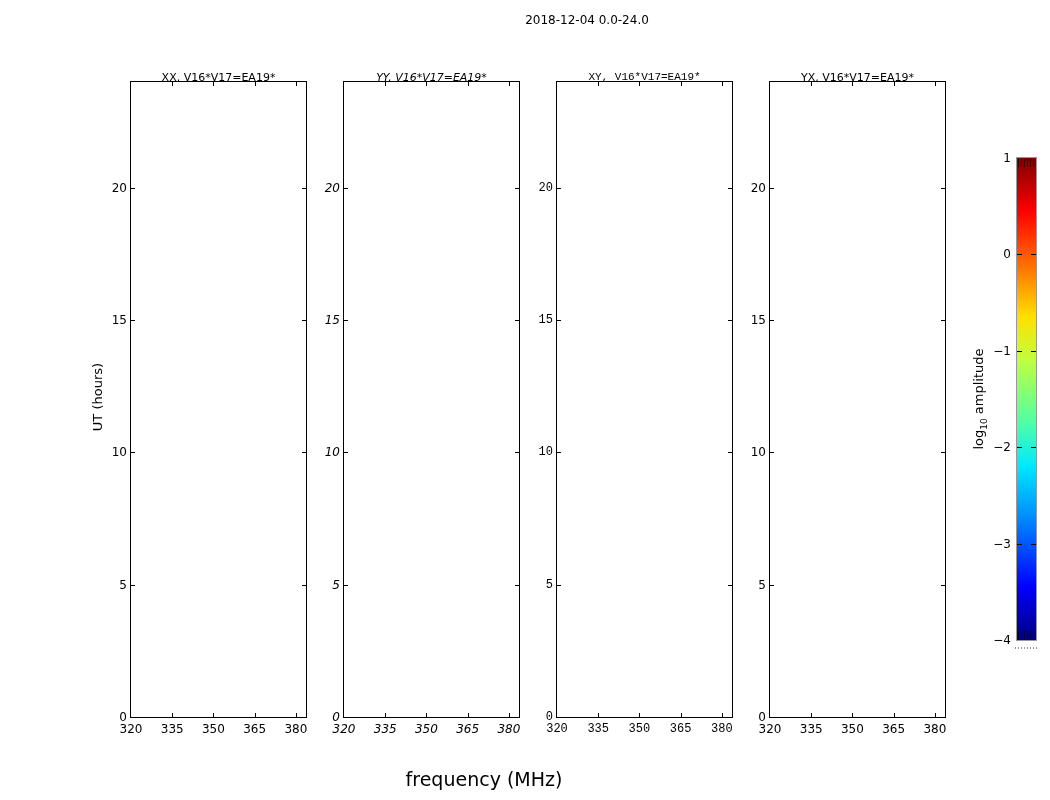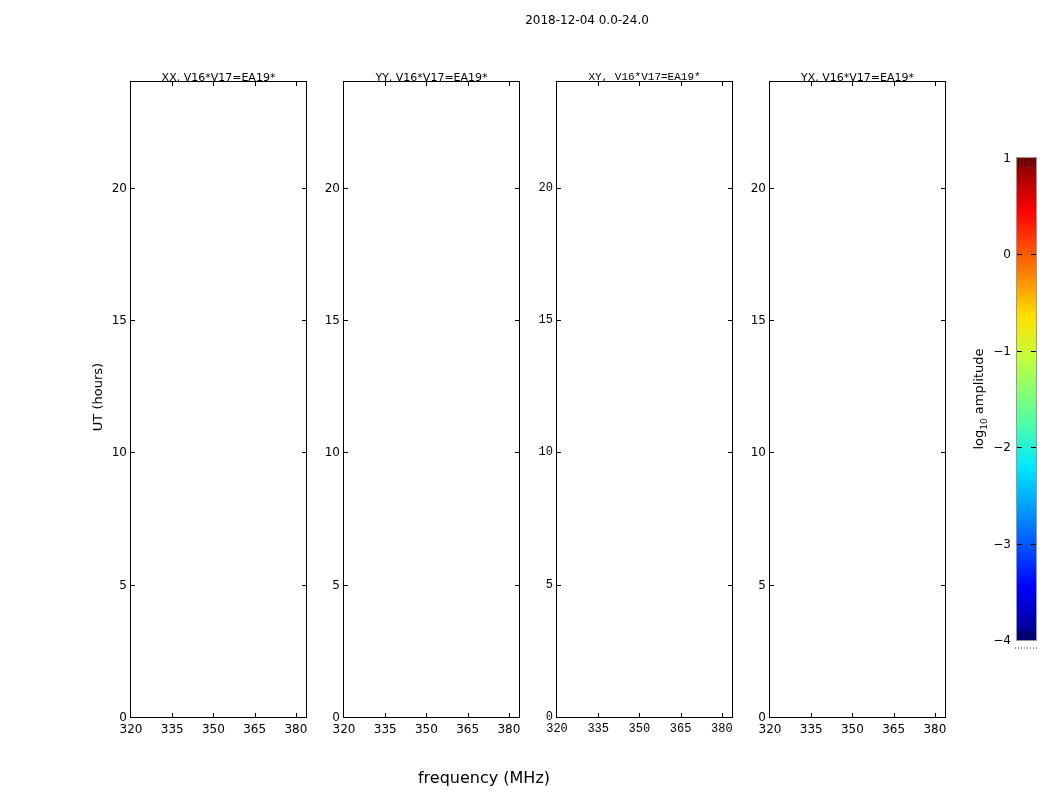--- a/index.html
+++ b/index.html
@@ -4,37 +4,37 @@
 <style>
   html,body{margin:0;padding:0;background:#ffffff;}
   body{width:1050px;height:800px;font-family:"DejaVu Sans","Liberation Sans",sans-serif;color:#000;}
   .fig{position:relative;width:1050px;height:800px;background:#fff;overflow:hidden;}
 
   .fig-title{position:absolute;top:13px;left:587px;transform:translateX(-50%);
     font-size:12px;white-space:nowrap;}
 
   .panel{position:absolute;top:81px;width:177px;height:637px;border:1px solid #000;
     box-sizing:border-box;background:#fff;}
-  .panel.p0{left:130px;} .panel.p1{left:343px;} .panel.p2{left:556px;font-family:Liberation Mono, monospace;} .panel.p3{left:769px;}
+  .panel.p0{left:130px;} .panel.p1{left:343px;font-style:italic;} .panel.p2{left:556px;font-family:Liberation Mono, monospace;} .panel.p3{left:769px;}
   .panel-title{position:absolute;top:-22px;left:50%;transform:translateX(-50%);
     font-size:11px;white-space:nowrap;margin-top:11px;}
 
   .tick{position:absolute;background:#000;}
   .tick.tb{width:1px;height:4px;bottom:0;}
   .tick.tt{width:1px;height:4px;top:0;}
   .tick.tl{width:4px;height:1px;left:0;}
   .tick.tr{width:4px;height:1px;right:0;}
 
   .xticklabel{position:absolute;font-size:12px;line-height:13px;transform:translateX(-50%);
     white-space:nowrap;}
   .yticklabel{position:absolute;font-size:12px;line-height:13px;
     transform:translate(-100%,-50%);white-space:nowrap;}
 
   .xlabel{position:absolute;left:484px;top:768px;transform:translateX(-50%);
-    font-size:16px;white-space:nowrap;}
+    font-size:19px;white-space:nowrap;}
   .ylabel{position:absolute;left:97px;top:397px;
     transform:translate(-50%,-50%) rotate(-90deg);font-size:13px;white-space:nowrap;}
 
   .colorbar{position:absolute;left:1016px;top:157px;width:19px;height:482px;
     border:1px solid #999;box-sizing:content-box;
     background:linear-gradient(to bottom,
       #7f0000 0%,#ff0000 11%,#ff6d00 22%,#ffe000 33%,#bfff3f 42%,
       #4fffa7 55%,#00e8ff 64%,#0091ff 74%,#0000ff 89%,#00007f 100%);}
   .cb-fringe{position:absolute;left:1px;right:1px;height:8px;
     background:repeating-linear-gradient(90deg,rgba(0,0,0,0.55) 0 1px,transparent 1px 3px);}

